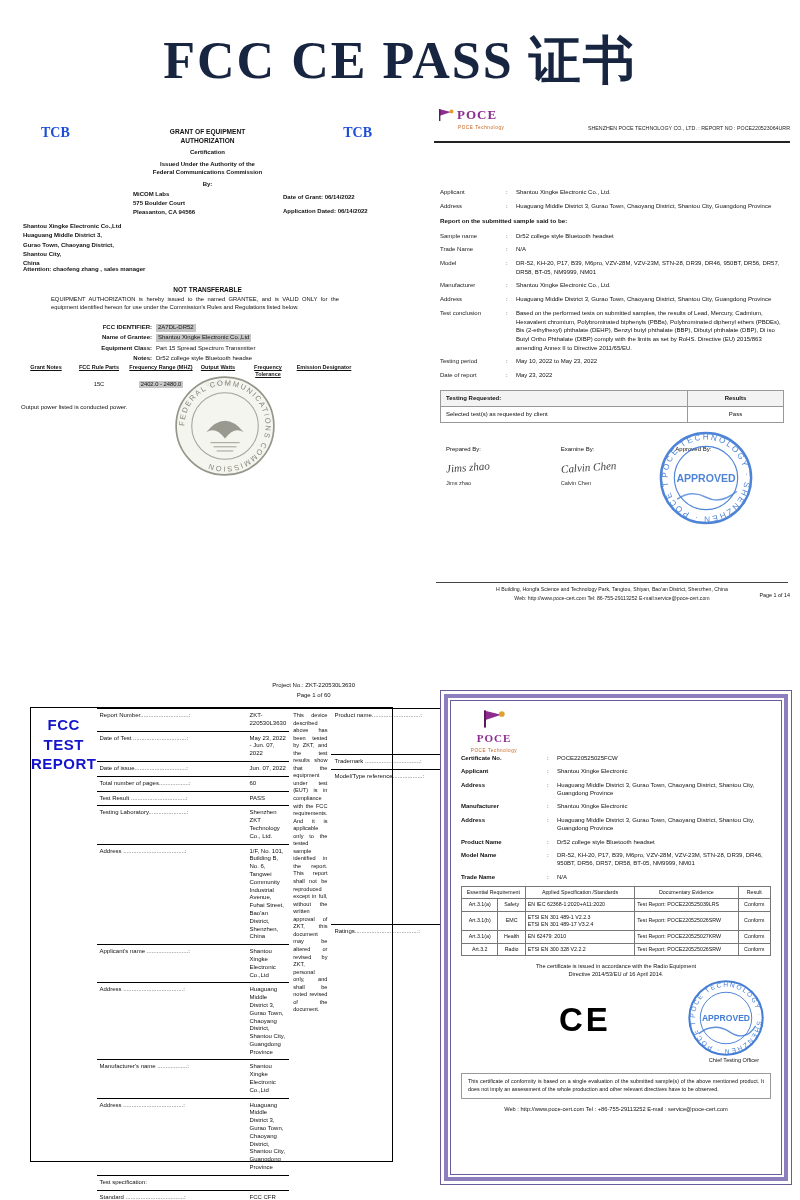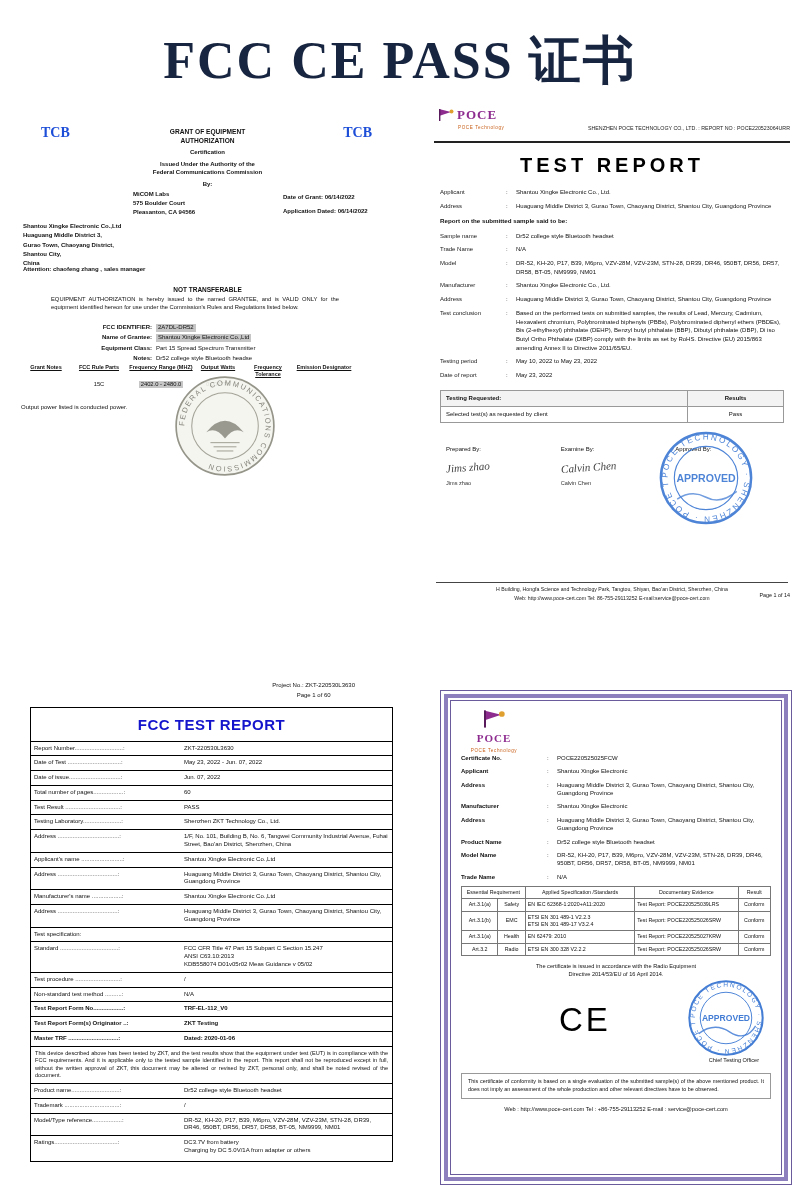--- a/index.html
+++ b/index.html
@@ -60,21 +60,21 @@
   .poce .sig-col{flex:1;padding-left:6px;}
   .sig-script{font-family:"Liberation Serif",serif;font-style:italic;font-size:11px;color:#444;margin-top:7px;transform:rotate(-4deg);display:inline-block;}
   .sig-name{font-size:5.6px;margin-top:5px;color:#333;}
   .poce .stamp{position:absolute;right:38px;top:330px;width:96px;height:96px;opacity:.85;}
   .poce .footer{position:absolute;bottom:0;left:4px;right:4px;border-top:1px solid #444;padding-top:2px;text-align:center;font-size:5.2px;line-height:1.6;color:#222;}
   .poce .page-marker{position:absolute;right:2px;bottom:3px;font-size:5.4px;}
 
   
   .fccr{position:absolute;left:30px;top:680px;width:363px;height:482px;font-size:6px;line-height:1.3;}
   .fccr .proj{position:absolute;top:0;right:38px;text-align:center;font-size:6px;line-height:1.7;}
-  .fccr .box{position:absolute;top:27px;left:0;right:0;bottom:0;border:1.5px solid #000;display:flex;flex-direction:column;}
+  .fccr .box{position:absolute;top:27px;left:0;right:0;bottom:0;border:1.5px solid #000;display:flex;flex-direction:row;}
   .fccr .ttl{padding:7px 0 6px;text-align:center;color:#1414cc;}
   .fccr .ttl .t1{font-size:15px;font-weight:bold;letter-spacing:.5px;}
   .fccr .ttl .t2{font-size:12px;font-weight:bold;margin-top:3px;}
   .frows .frow2{display:flex;border-top:1px solid #000;}
   .frows .lbl{width:150px;flex:none;padding:3px 3px;}
   .frows .val{flex:1;padding:3px 3px;white-space:pre-line;}
   .rows-main div.frow2:nth-last-of-type(-n+3){font-weight:bold;}
   .fccr .para{border-top:1px solid #000;padding:3px 4px;font-size:5.6px;line-height:1.35;text-align:justify;}
 
   
@@ -91,21 +91,21 @@
   .coc table{width:100%;border-collapse:collapse;font-size:5.3px;margin-top:3px;}
   .coc th,.coc td{border:1px solid #777;padding:2px 2px;font-weight:normal;}
   .coc th{text-align:center;}
   .coc .c-art{width:36px;text-align:center;}
   .coc .c-cat{width:27px;text-align:center;}
   .coc .c-spec{width:108px;white-space:pre-line;}
   .coc .c-evd{width:102px;}
   .coc .c-res{width:32px;text-align:center;}
   .coc .directive{text-align:center;font-size:5.6px;margin-top:7px;white-space:pre-line;}
   .coc .cearea{position:relative;height:92px;margin-top:2px;}
-  .coc .ce{position:absolute;left:98px;top:16px;font-size:33px;font-weight:normal;letter-spacing:3px;color:#000;}
+  .coc .ce{position:absolute;left:98px;top:16px;font-size:33px;font-weight:bold;letter-spacing:3px;color:#000;}
   .coc .cstamp{position:absolute;right:6px;top:-2px;width:78px;height:78px;opacity:.9;}
   .coc .officer{position:absolute;right:12px;top:76px;font-size:5.6px;}
   .coc .disc{border:1px solid #999;padding:4px 6px;font-size:5.4px;line-height:1.45;text-align:justify;}
   .coc .cfooter{margin-top:7px;text-align:center;font-size:5.7px;}
 </style>
 </head>
 <body>
 
 <h1 class="page-title">FCC CE PASS 证书</h1>
 
@@ -199,21 +199,20 @@
         <polygon points="1,1 13,4 1,8" fill="#8d2b8f"></polygon>
         <circle cx="13.5" cy="3.5" r="2" fill="#e0a030"></circle>
         <rect x="1" y="1" width="1.4" height="12" fill="#5a1b5c"></rect>
       </svg>
       <span class="brand-txt">POCE</span>
     </div>
     <div class="brand-sub">POCE Technology</div>
   </div>
   <div class="head-line">SHENZHEN POCE TECHNOLOGY CO., LTD. :  REPORT NO : POCE220523064URR</div>
   <div class="divider"></div>
-  <div class="rpt-title">TEST REPORT</div>
 
   <div class="body">
     <div>
 
         <div class="frow">
           <div class="flbl">Applicant</div>
           <div class="fcolon">:</div>
           <div class="fval">Shantou Xingke Electronic Co., Ltd.</div>
         </div>
 

